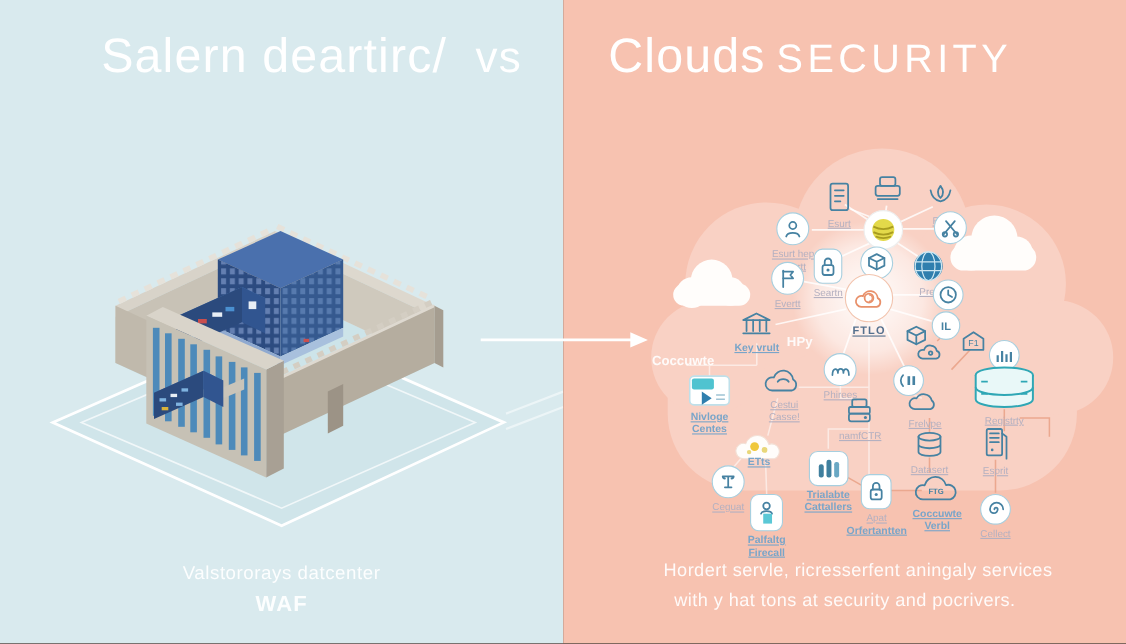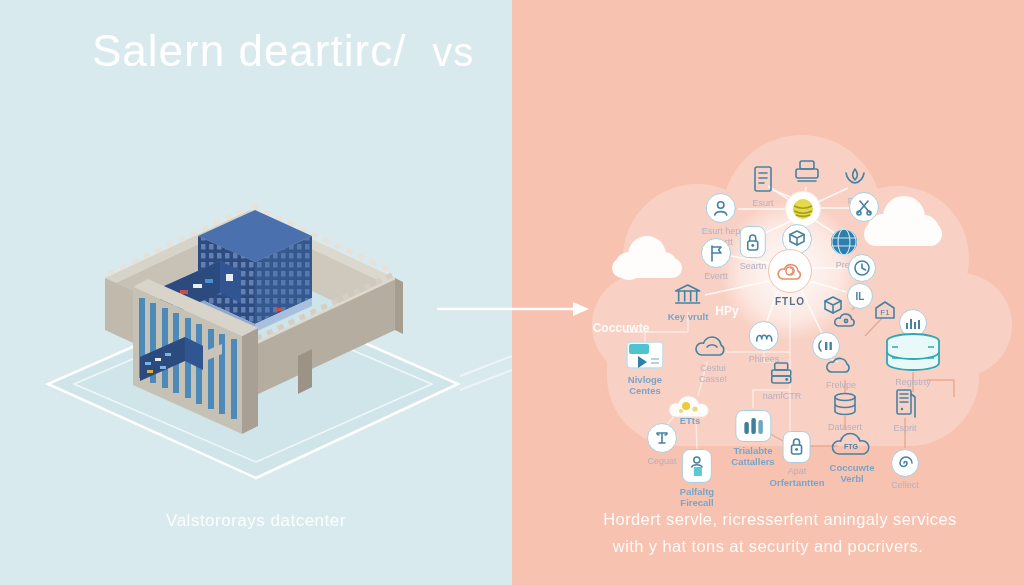--- a/index.html
+++ b/index.html
@@ -23,38 +23,39 @@
 
   svg.layer{position:absolute;top:0;}
   #dcsvg{left:0;}
   #netsvg{left:512px;}
 
   .node{position:absolute;display:flex;flex-direction:column;align-items:center;
         transform:translateX(-50%);z-index:4;}
   .bub{background:#fff;border:1.8px solid #a7cfdf;border-radius:50%;
        display:flex;align-items:center;justify-content:center;box-sizing:border-box;}
   .bub.rr{border-radius:8px;}
-  .nl{margin-top:3px;font-size:9px;line-height:1.2;color:#b4b0c0;text-align:left;white-space:nowrap;}
+  .nl{margin-top:3px;font-size:9px;line-height:1.2;color:#b4b0c0;text-align:left;white-space:nowrap;text-decoration:underline;}
   .nl.blue{color:#79a5c9;font-weight:bold;font-size:9.5px;}
   .nl.white{color:#fff;opacity:.93;font-weight:bold;font-size:9.5px;}
   .nl.navy{color:#55708e;font-weight:bold;font-size:10px;letter-spacing:1px;}
   .float-label{position:absolute;transform:translateX(-50%);color:#fff;opacity:.9;
                font-weight:bold;font-size:12px;z-index:4;white-space:nowrap;}
   .g{stroke:#4682a2;fill:none;stroke-width:1.6;stroke-linecap:round;stroke-linejoin:round;}
   .arrow{position:absolute;left:435px;top:298px;z-index:5;}
 </style>
 </head>
 <body>
 
 <div class="stage">
 
   <div class="panel left"></div>
   <div class="panel right"></div>
 
   <div class="title title-left"><span>Salern deartirc/</span><span class="vs">vs</span></div>
+  <div class="title title-right"><span>Clouds</span><span class="caps">SECURITY</span></div>
 
   <svg id="dcsvg" class="layer" width="512" height="585" viewBox="0 0 512 585">
     <defs>
       <pattern id="pwL" width="8" height="9" patternUnits="userSpaceOnUse">
         <rect x="1" y="1" width="4.5" height="5.5" fill="#6d89ba" opacity="0.85"></rect>
       </pattern>
       <pattern id="pwR" width="8" height="9" patternUnits="userSpaceOnUse">
         <rect x="1" y="1" width="4.5" height="5.5" fill="#5d80b4" opacity="0.85"></rect>
       </pattern>
     </defs>
@@ -515,16 +516,17 @@
           <path class="g" d="M9 9m-1 0a1.5 1.5 0 1 1 3 0a3.5 3.5 0 1 1-7 0a6 6 0 1 1 12 0"></path>
         </svg>
     </div>
     <div class="nl">Cellect</div>
   </div>
 
   <div class="float-label" style="left:621px;top:321px">Coccuwte</div>
   <div class="float-label" style="left:727px;top:304px">HPy</div>
 
   <div class="cap lcap1">Valstororays datcenter</div>
+  <div class="cap lcap2">WAF</div>
   <div class="cap rcap1">Hordert servle, ricresserfent aningaly services</div>
   <div class="cap rcap2">with y hat tons at security and pocrivers.</div>
 
 </div>
 
 </body></html>

